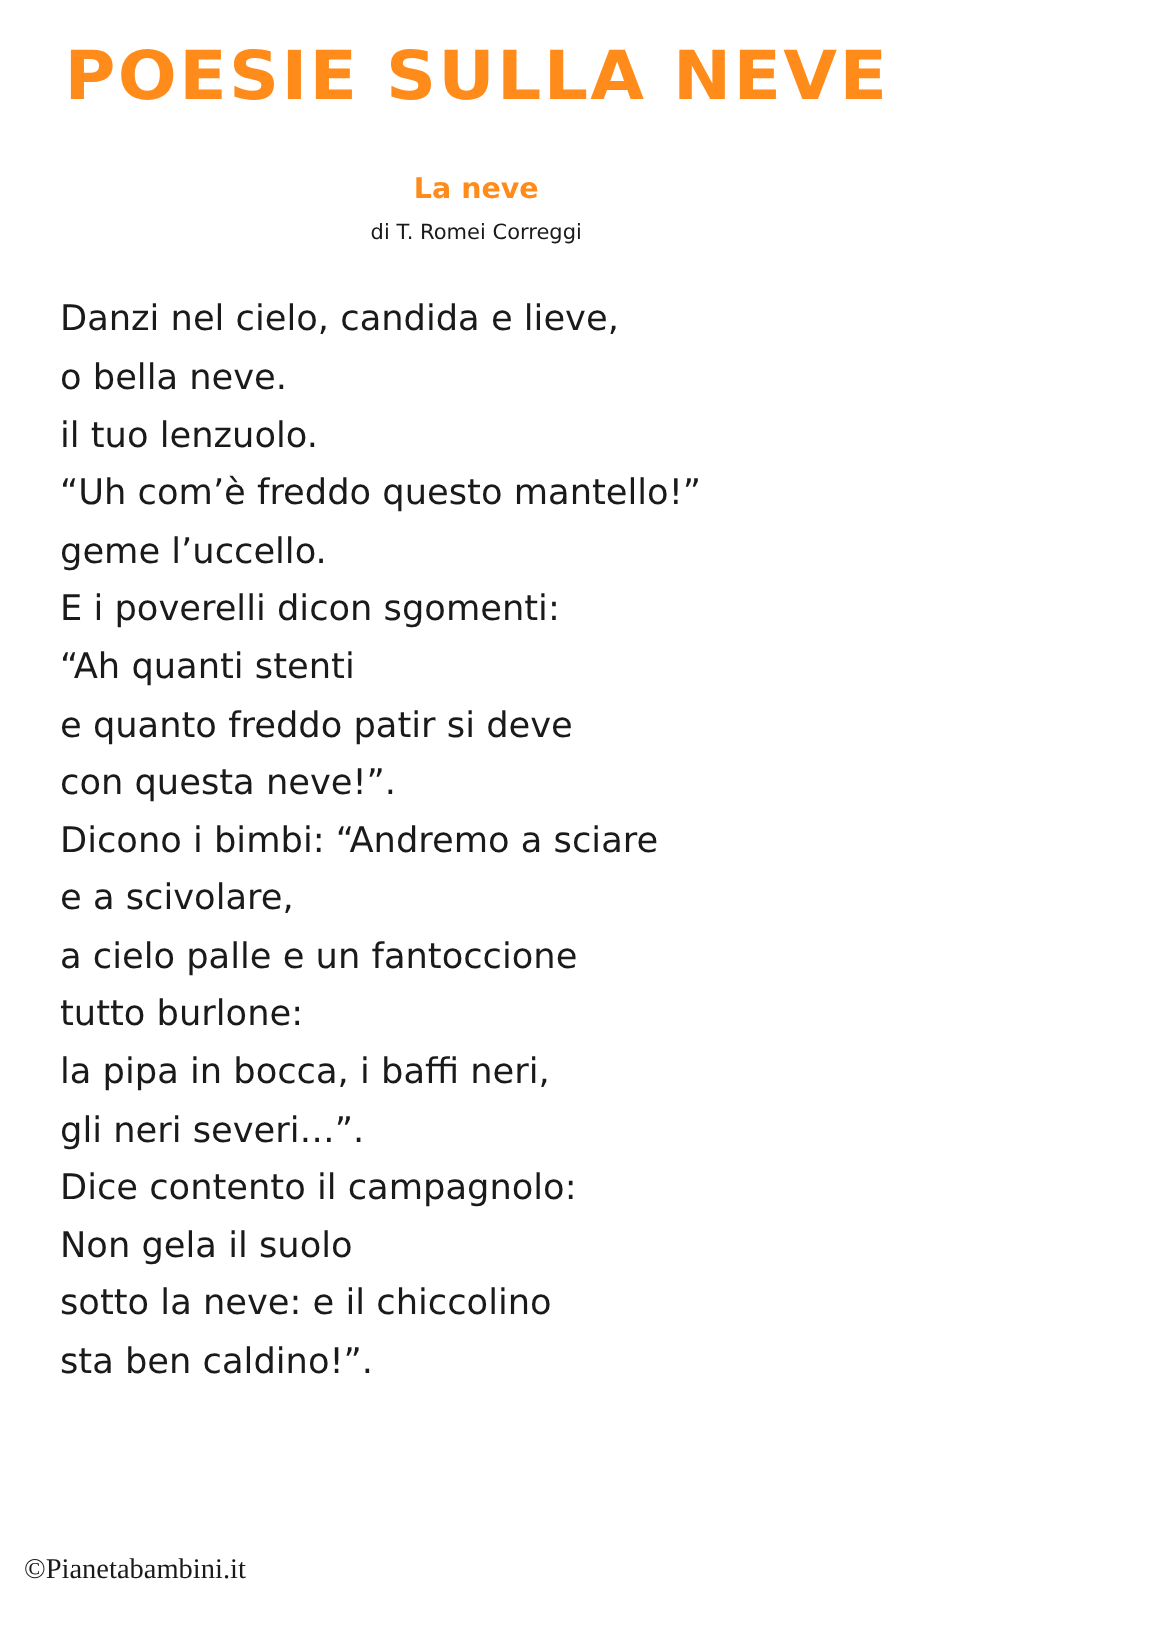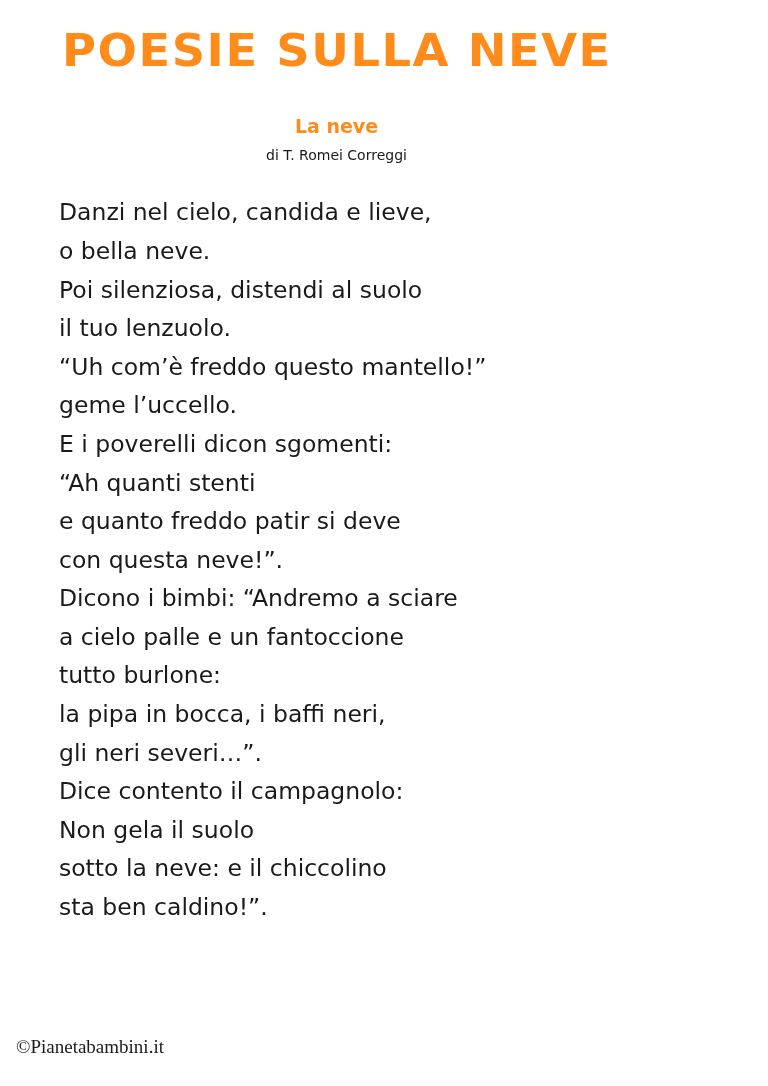--- a/index.html
+++ b/index.html
@@ -16,21 +16,20 @@
     overflow: hidden;
   }
   .page {
     width: 628px;
     height: 1086px;
     box-sizing: border-box;
     padding: 18px 33px 0 40px;
     display: flex;
     flex-direction: column;
     align-items: center;
-    margin-left: 19px;
   }
   .main-title {
     font-family: "DejaVu Sans", sans-serif;
     font-weight: bold;
     font-size: 45px;
     letter-spacing: 1.5px;
     color: #FF8C1A;
     text-align: center;
     margin: 8px 0 0 0;
     line-height: 1.1;
@@ -82,29 +81,29 @@
 
   <h1 class="main-title">POESIE SULLA NEVE</h1>
 
   <h2 class="poem-title">La neve</h2>
 
   <div class="poem-author">di T. Romei Correggi</div>
 
   <div class="poem-body">
     <div class="poem-line">Danzi nel cielo, candida e lieve,</div>
     <div class="poem-line">o bella neve.</div>
-    <div class="poem-line">Poi silenziosa, distendi al suolo</div>
     <div class="poem-line">il tuo lenzuolo.</div>
     <div class="poem-line">“Uh com’è freddo questo mantello!”</div>
     <div class="poem-line">geme l’uccello.</div>
     <div class="poem-line">E i poverelli dicon sgomenti:</div>
     <div class="poem-line">“Ah quanti stenti</div>
     <div class="poem-line">e quanto freddo patir si deve</div>
     <div class="poem-line">con questa neve!”.</div>
     <div class="poem-line">Dicono i bimbi: “Andremo a sciare</div>
+    <div class="poem-line">e a scivolare,</div>
     <div class="poem-line">a cielo palle e un fantoccione</div>
     <div class="poem-line">tutto burlone:</div>
     <div class="poem-line">la pipa in bocca, i baffi neri,</div>
     <div class="poem-line">gli neri severi…”.</div>
     <div class="poem-line">Dice contento il campagnolo:</div>
     <div class="poem-line">Non gela il suolo</div>
     <div class="poem-line">sotto la neve: e il chiccolino</div>
     <div class="poem-line">sta ben caldino!”.</div>
   </div>
 

